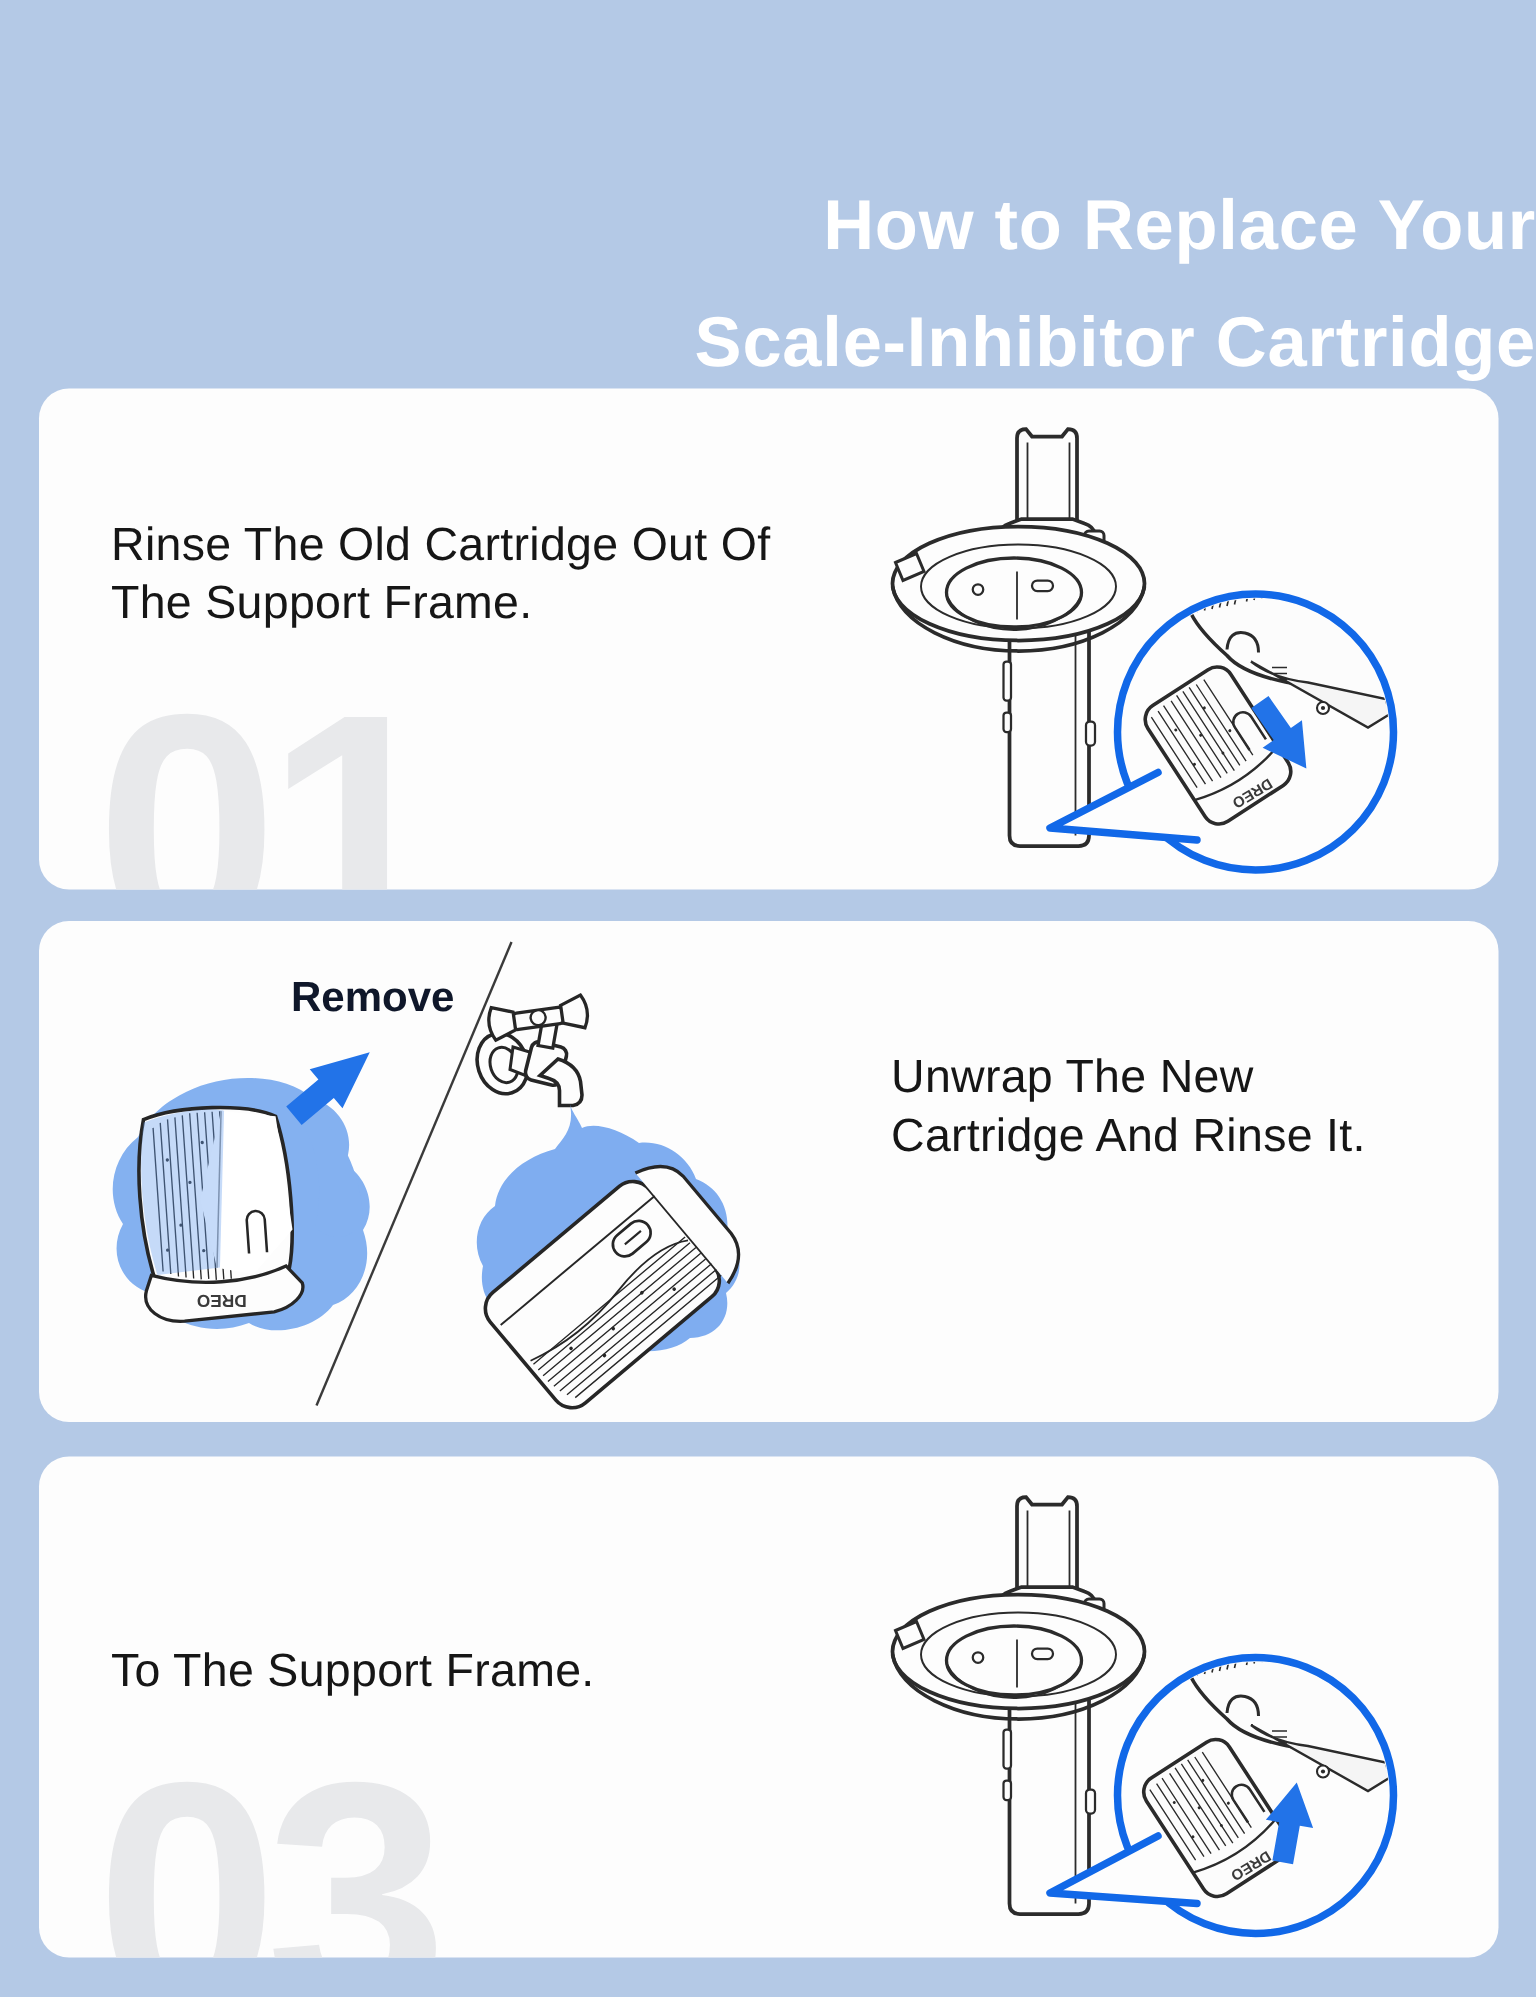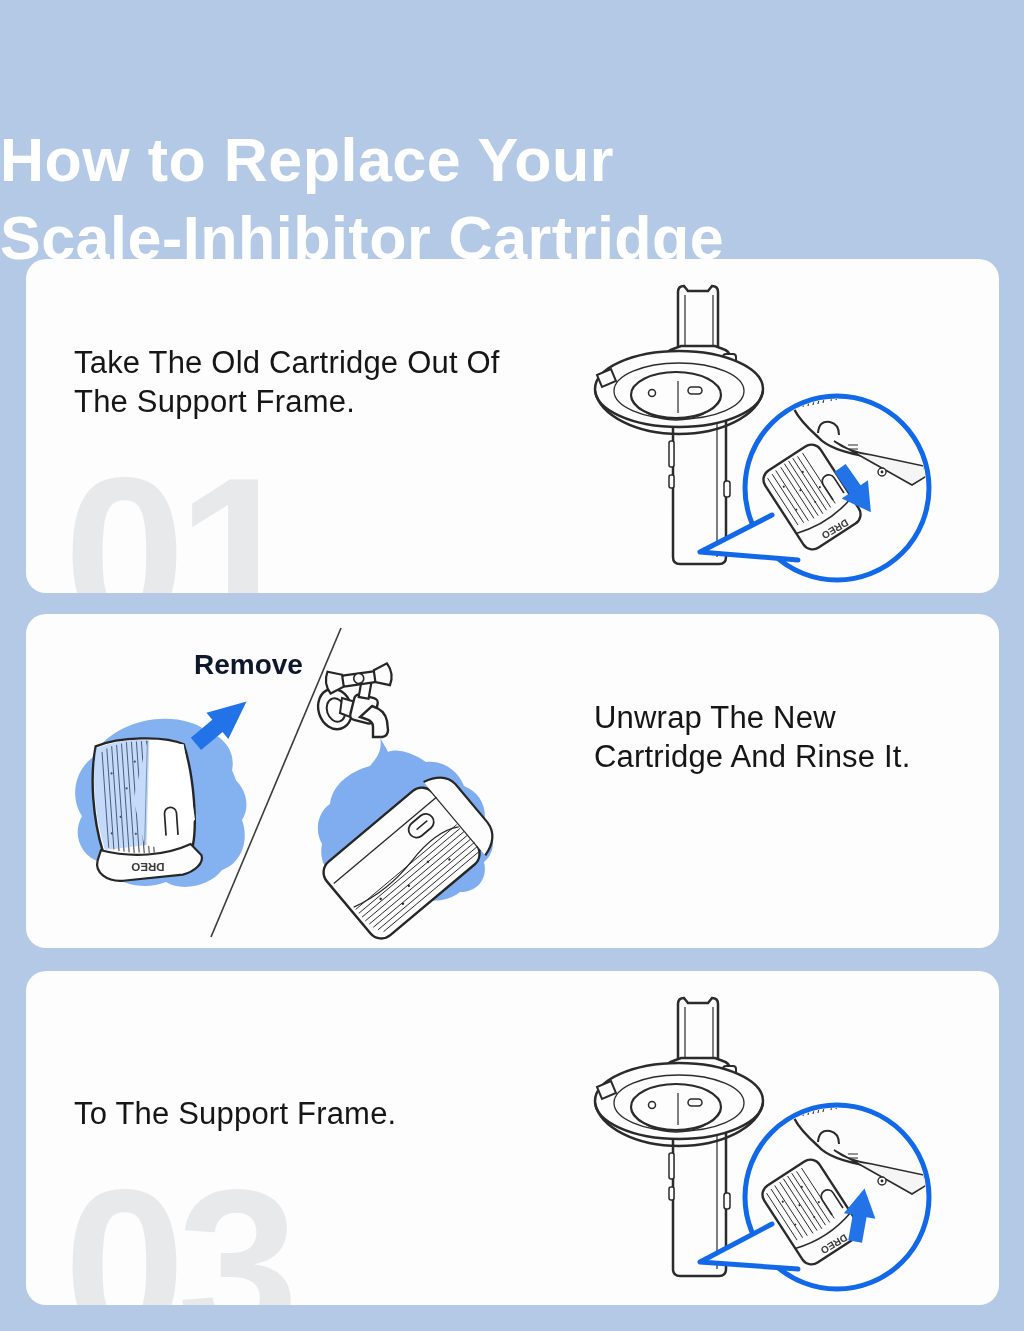--- a/index.html
+++ b/index.html
@@ -2,22 +2,22 @@
 <html><head>
 <meta charset="utf-8">
 <style>
   html,body{margin:0;padding:0;}
   body{
     width:1024px;height:1331px;position:relative;overflow:hidden;
     background:#b4c9e6;
     font-family:"Liberation Sans","DejaVu Sans",sans-serif;
   }
   .title{
-    position:absolute;top:80px;left:0;width:1024px;text-align:left;
-    color:#ffffff;font-weight:bold;font-size:61px;line-height:78px;letter-spacing:0.5px;
+    position:absolute;top:80px;left:0;width:1024px;text-align:right;
+    color:#ffffff;font-weight:bold;font-size:47px;line-height:78px;letter-spacing:0.5px;
   }
   .card{
     position:absolute;left:26px;width:973px;height:334px;
     background:#fdfdfd;border-radius:20px;overflow:hidden;
   }
   #card1{top:259px}
   #card2{top:614px}
   #card3{top:971px}
   .step-num{
     position:absolute;top:186px;
@@ -44,21 +44,21 @@
 <body>
 
 <h1 class="title">
   <span>How to Replace Your</span><br>
   <span>Scale-Inhibitor Cartridge</span>
 </h1>
 
 <section class="card" id="card1">
   <div class="step-num num-left">01</div>
   <div class="step-text text-left">
-    <span>Take The Old Cartridge Out Of</span><br>
+    <span>Rinse The Old Cartridge Out Of</span><br>
     <span>The Support Frame.</span>
   </div>
 
   <svg class="illus illus-right" viewBox="0 0 432 334">
     <defs>
         <clipPath id="cc1">
           <circle cx="271" cy="229" r="89"></circle>
         </clipPath>
       </defs>
 

